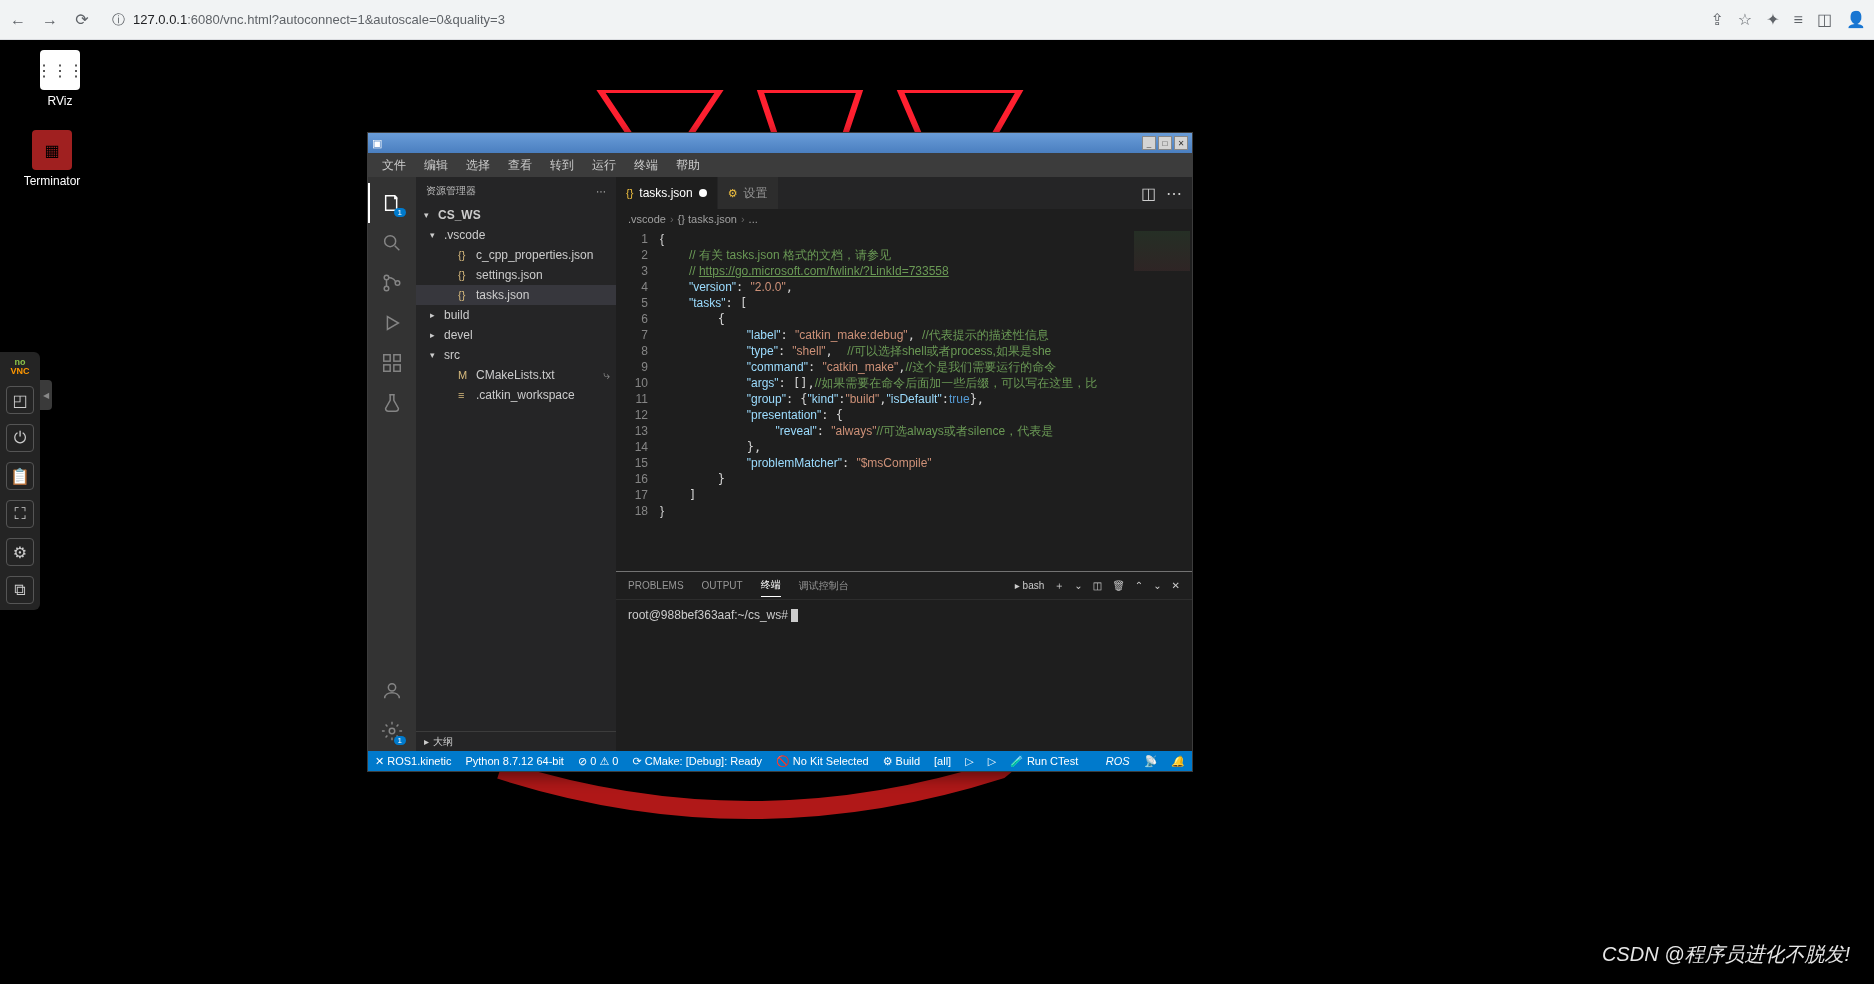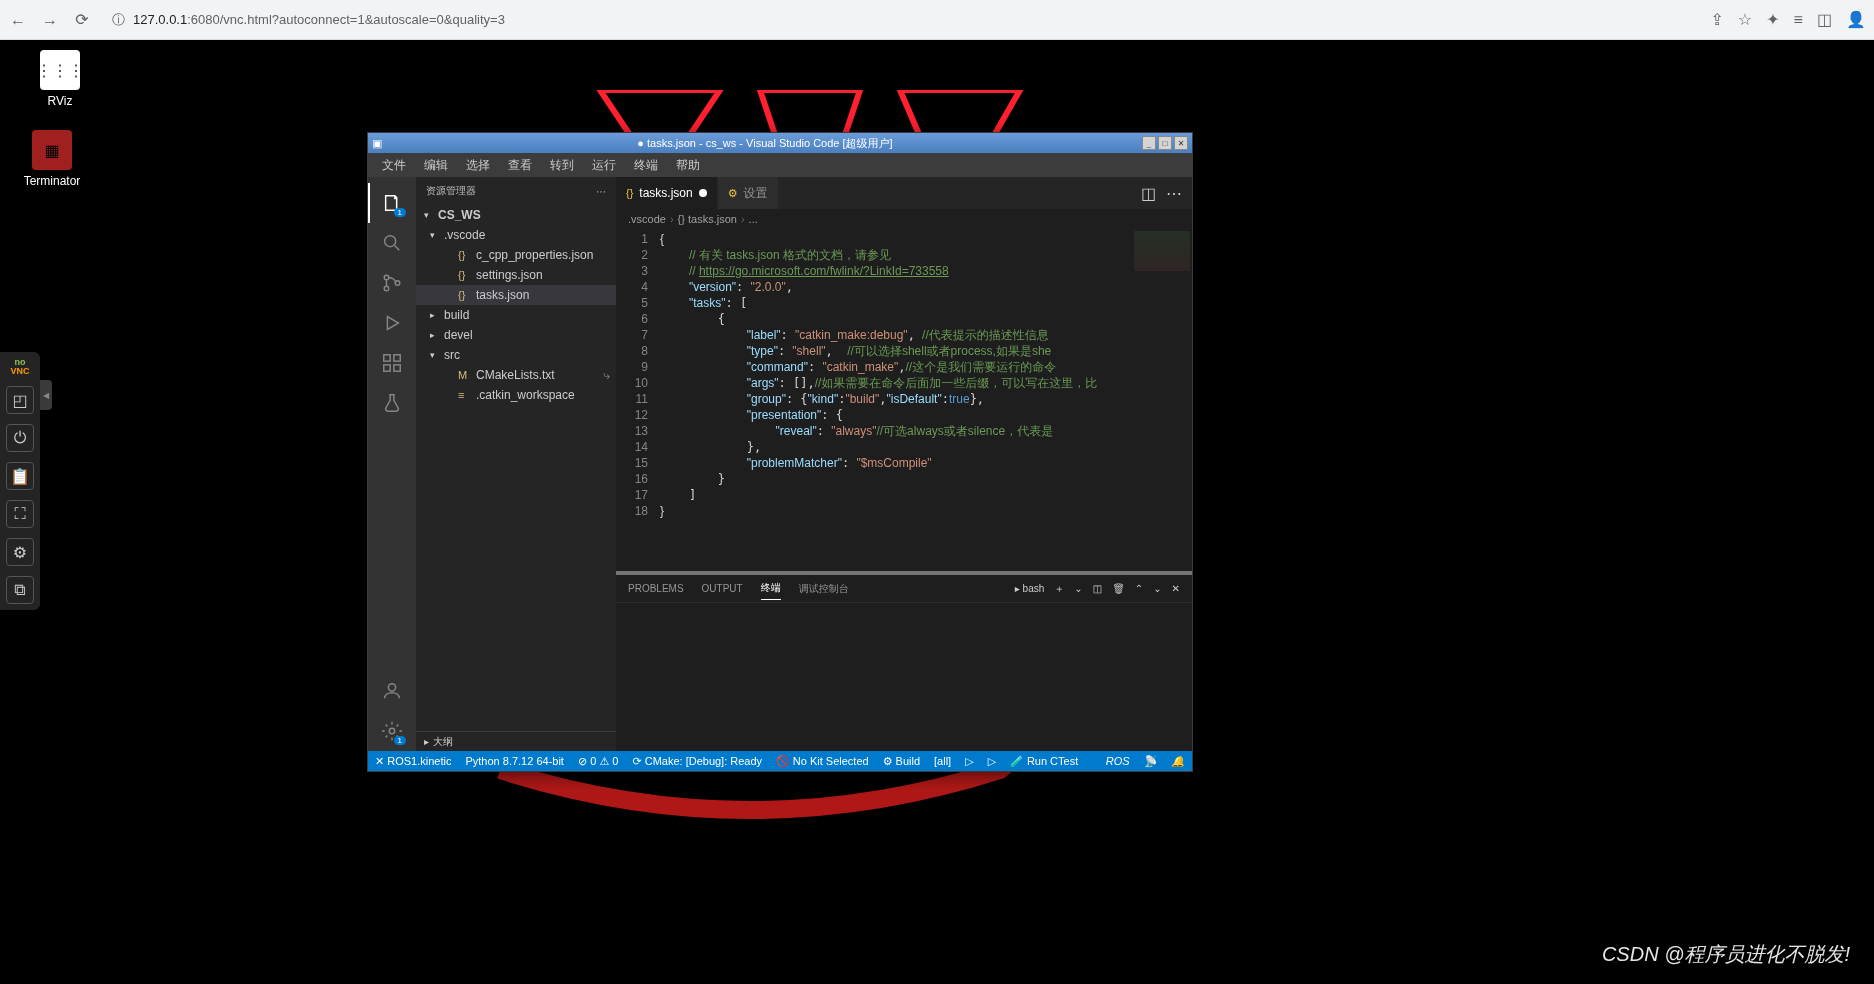--- a/index.html
+++ b/index.html
@@ -76,21 +76,21 @@
 .tok-comment { color: #6a9955; }
 .tok-key { color: #9cdcfe; }
 .tok-string { color: #ce9178; }
 .tok-bool { color: #569cd6; }
 .tok-brace { color: #d4d4d4; }
 .tok-url { color: #6a9955; text-decoration: underline; }
 .minimap { width: 60px; background: #1e1e1e; position: relative; }
 .minimap-thumb { position: absolute; top: 2px; right: 2px; width: 56px; height: 40px; background: linear-gradient(#2a3a2a, #3a2a2a); opacity: 0.6; }
 
 
-.panel { height: 180px; border-top: 4px solid #737373; display: flex; flex-direction: column; background: #1e1e1e; }
+.panel { height: 180px; border-top: 1px solid #737373; display: flex; flex-direction: column; background: #1e1e1e; }
 .panel-tabs { height: 28px; display: flex; align-items: center; padding: 0 12px; gap: 18px; font-size: 10px; color: #969696; border-bottom: 1px solid #2d2d2d; }
 .panel-tabs .ptab { cursor: pointer; padding: 4px 0; }
 .panel-tabs .ptab.active { color: #fff; border-bottom: 1px solid #fff; }
 .panel-tabs .panel-actions { margin-left: auto; display: flex; align-items: center; gap: 10px; color: #ccc; }
 .terminal-body { flex: 1; padding: 8px 12px; font-family: Consolas, monospace; font-size: 12px; color: #ccc; }
 .terminal-body .cursor { display: inline-block; width: 7px; height: 13px; background: #ccc; vertical-align: middle; }
 
 
 .statusbar { height: 20px; background: #007acc; display: flex; align-items: center; font-size: 11px; color: #fff; }
 .statusbar .sb-item { padding: 0 7px; display: flex; align-items: center; gap: 4px; cursor: pointer; height: 100%; }
@@ -148,21 +148,20 @@
     <div class="vnc-btn">📋</div>
     <div class="vnc-btn">⛶</div>
     <div class="vnc-btn">⚙</div>
     <div class="vnc-btn">⧉</div>
   </div>
   <div class="novnc-handle">◀</div>
 
   <div class="vscode-win">
     <div class="titlebar">
       <span style="width:16px">▣</span>
-      <span class="title">● tasks.json - cs_ws - Visual Studio Code [超级用户]</span>
       <div class="win-btns">
         <div class="win-btn">_</div>
         <div class="win-btn">□</div>
         <div class="win-btn">✕</div>
       </div>
     </div>
 
     <div class="menubar">
       <div class="menu-item">文件</div>
       <div class="menu-item">编辑</div>
@@ -369,20 +368,23 @@
               <span>▸ <span>bash</span></span>
               <span>＋</span>
               <span>⌄</span>
               <span>◫</span>
               <span>🗑</span>
               <span>⌃</span>
               <span>⌄</span>
               <span>✕</span>
             </div>
           </div>
+          <div class="terminal-body">
+            <span>root@988bef363aaf:~/cs_ws# </span><span class="cursor"></span>
+          </div>
         </div>
       </div>
     </div>
 
     <div class="statusbar">
       <div id="sb-left" style="display:flex">
           <div class="sb-item">✕ ROS1.kinetic</div>
           <div class="sb-item">Python 8.7.12 64-bit</div>
           <div class="sb-item">⊘ 0 ⚠ 0</div>
           <div class="sb-item">⟳ CMake: [Debug]: Ready</div>

